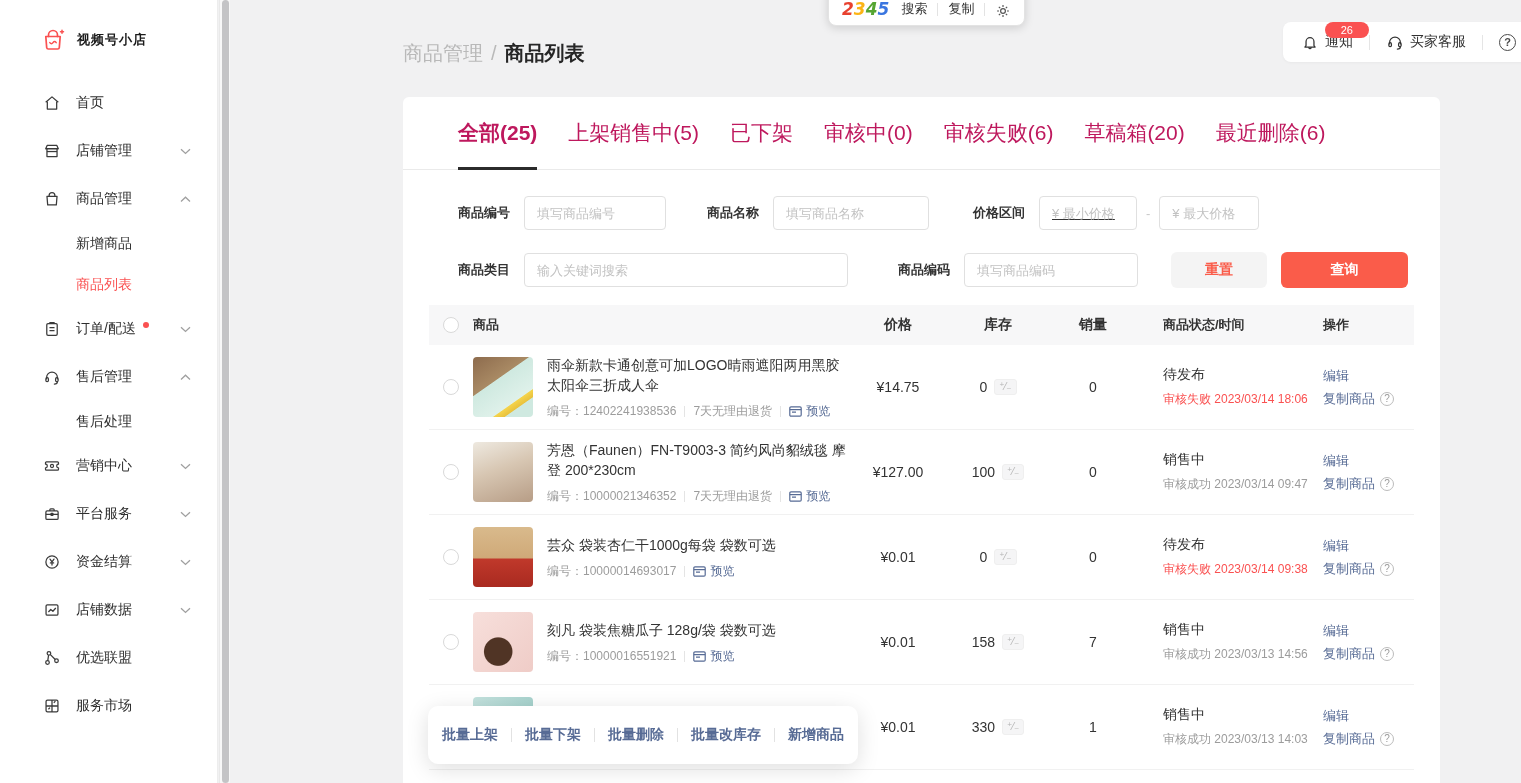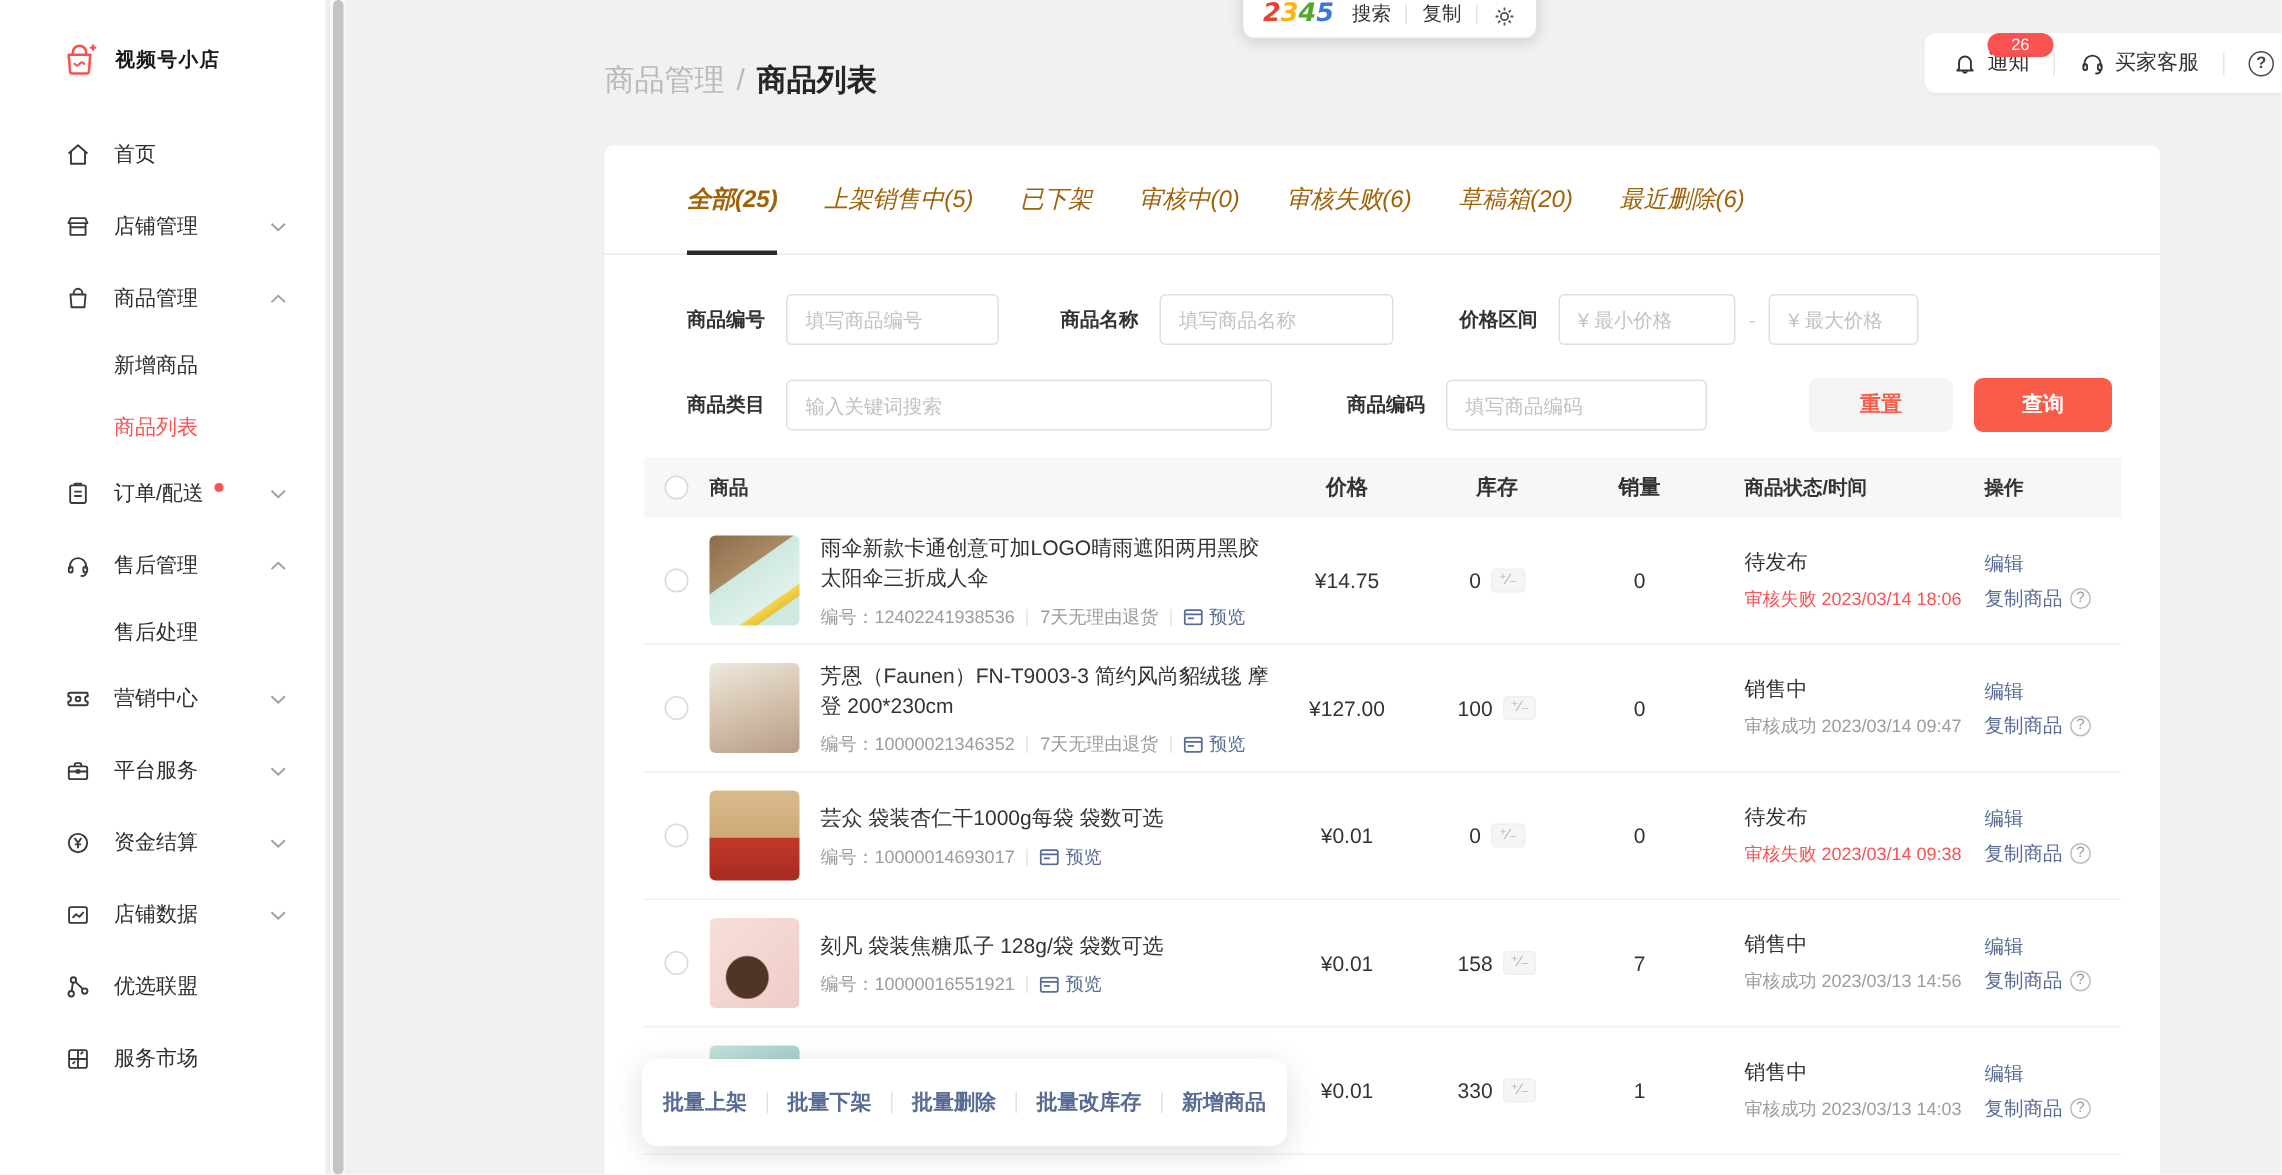--- a/index.html
+++ b/index.html
@@ -40,33 +40,33 @@
   .ext-toolbar { position:absolute; left:598px; top:-14px; height:40px; background:#fff; border:1px solid #e3e3e3; border-radius:8px; box-shadow:0 2px 10px rgba(0,0,0,0.15); display:flex; align-items:flex-end; padding:0 13px 6px 13px; z-index:40; }
   .ext-logo { font-size:17px; font-weight:bold; font-style:italic; letter-spacing:0; margin-right:12px; font-family:"DejaVu Sans",sans-serif; }
   .ext-item { font-size:13px; color:#333; cursor:pointer; padding-bottom:1px; }
   .ext-div { width:1px; height:13px; background:#e3e3e3; margin:0 10px 3px 10px; }
   .ext-gear { color:#555; display:flex; padding-bottom:0; cursor:pointer; }
 
   
   .card { position:absolute; left:173px; top:97px; width:1037px; height:720px; background:#fff; border-radius:6px; }
 
   .tabs { display:flex; gap:31px; padding:0 55px; height:73px; align-items:stretch; border-bottom:1px solid #eaeaea; }
-  .tab { font-size:16px; color:#a16207; display:flex; align-items:center; position:relative; cursor:pointer; white-space:nowrap;font-style:italic; }
+  .tab { font-size:21px; color:#be185d; display:flex; align-items:center; position:relative; cursor:pointer; white-space:nowrap; }
   .tab.active { font-weight:bold; }
   .tab.active::after { content:""; position:absolute; left:0; right:0; bottom:-1px; height:3px; background:#2b2b2b; }
 
   .filters { padding:26px 32px 0 55px; }
   .frow { display:flex; align-items:center; margin-bottom:22px; }
   .fgroup { display:flex; align-items:center; }
   .flabel { font-size:13px; font-weight:bold; color:#333; margin-right:14px; white-space:nowrap; }
   .inp { height:34px; border:1px solid #e0e0e0; border-radius:4px; padding:0 12px; font-size:13px; color:#333; outline:none; background:#fff; }
   .inp::placeholder { color:#c2c2c2; }
   .price-sep { color:#c9c9c9; margin:0 9px; font-size:13px; }
   .btn-reset { width:96px; height:36px; background:#f4f4f4; color:#fa5c4a; font-weight:bold; font-size:14px; border:none; border-radius:6px; margin-right:14px; cursor:pointer; }
-  .btn-submit { width:92px; height:36px; background:#fa5c4a; color:#fff; font-weight:bold; font-size:14px; border:none; border-radius:6px; cursor:pointer; }
+  .btn-submit { width:127px; height:36px; background:#fa5c4a; color:#fff; font-weight:bold; font-size:14px; border:none; border-radius:6px; cursor:pointer; }
 
   
   .table { margin:17px 26px 0 26px; }
   .thead { display:flex; align-items:center; height:40px; background:#f7f7f8; font-size:13px; font-weight:bold; color:#333; }
   .trow { display:flex; align-items:center; min-height:85px; border-bottom:1px solid #f1f1f1; }
   .col-check { width:44px; display:flex; justify-content:center; flex:none; }
   .col-prod { flex:1; display:flex; align-items:center; min-width:0; }
   .col-price { width:90px; text-align:center; flex:none; font-size:14px; }
   .col-stock { width:110px; flex:none; display:flex; align-items:center; justify-content:center; gap:7px; font-size:14px; }
   .col-sales { width:80px; text-align:center; flex:none; font-size:14px; }
@@ -360,21 +360,21 @@
           <div class="fgroup">
             <span class="flabel">商品编号</span>
             <input class="inp" style="width: 142px;" placeholder="填写商品编号">
           </div>
           <div class="fgroup" style="margin-left:41px">
             <span class="flabel">商品名称</span>
             <input class="inp" style="width: 156px;" placeholder="填写商品名称">
           </div>
           <div class="fgroup" style="margin-left:44px">
             <span class="flabel">价格区间</span>
-            <input class="inp" style="width: 118px;" placeholder="¥ 最小价格">
+            <input class="inp" style="width: 98px; text-decoration: underline;" placeholder="¥ 最小价格">
             <span class="price-sep">-</span>
             <input class="inp" style="width: 100px;" placeholder="¥ 最大价格">
           </div>
         </div>
         <div class="frow" style="margin-bottom:0">
           <div class="fgroup">
             <span class="flabel">商品类目</span>
             <input class="inp" style="width: 324px;" placeholder="输入关键词搜索">
           </div>
           <div class="fgroup" style="margin-left:50px">

